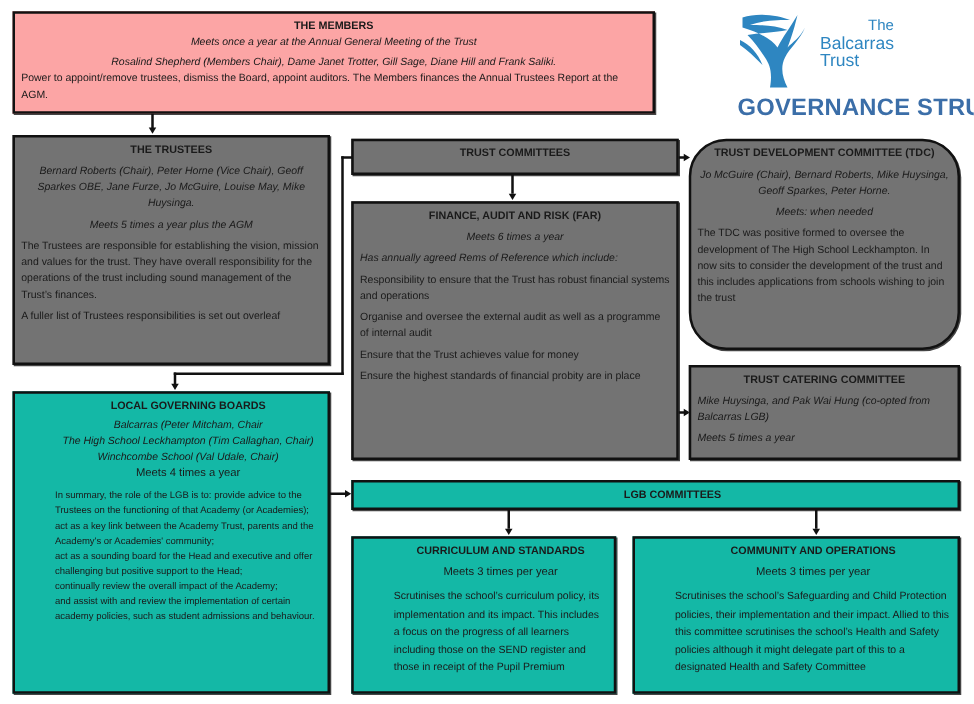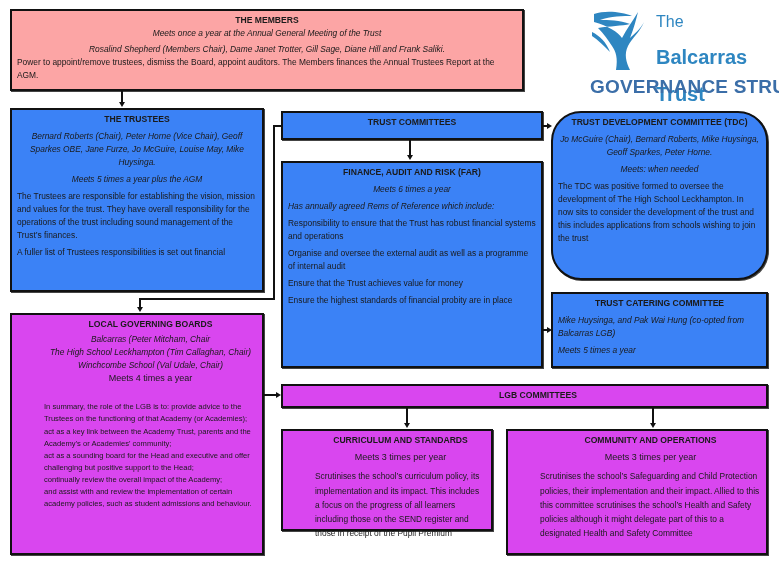--- a/index.html
+++ b/index.html
@@ -9,36 +9,36 @@
     font-family: "Liberation Sans", sans-serif;
     color: #1a1a1a;
   }
   .box {
     position: absolute; box-sizing: border-box;
     border: 2px solid #111; box-shadow: 1px 1px 0 #444;
     font-size: 8.4px; line-height: 1.55;
     padding: 3px 5px;
   }
   .yellow { background: #fca5a5; }
-  .blue { background: #3b82f6; }
-  .green { background: #d946ef; padding-left: 32px; }
+  .blue { background: #737373; }
+  .green { background: #14b8a6; padding-left: 32px; }
   .title { font-weight: bold; text-align: center; font-size: 8.6px; margin-bottom: 4px; }
   .it { font-style: italic; }
   .c { text-align: center; }
   p { margin: 0 0 4px 0; }
   .tight p { margin: 0; }
   .line { position: absolute; background: #111; }
   .arrow-down { position: absolute; width: 0; height: 0;
     border-left: 3px solid transparent; border-right: 3px solid transparent; border-top: 5px solid #111; }
   .arrow-right { position: absolute; width: 0; height: 0;
     border-top: 3px solid transparent; border-bottom: 3px solid transparent; border-left: 5px solid #111; }
   .logo { position: absolute; left: 586px; top: 8px; width: 185px; height: 90px; }
   .logo-text { position: absolute; left: 70px; top: 6px; color: #2e86c1; line-height: 1.05; }
-  .logo-the { font-size: 16px; }
-  .logo-name { font-size: 20px; font-weight: bold; margin-top: 16px; }
+  .logo-the { font-size: 12px; text-align: right; }
+  .logo-name { font-size: 14px; font-weight: normal; }
   .logo-sub { position: absolute; left: 4px; top: 68px; font-size: 19px; font-weight: bold; color: #3b6ea8; letter-spacing: 0.2px; white-space: nowrap; }
 </style>
 </head>
 <body>
 
 <div class="logo">
   <svg width="66" height="66" viewBox="0 0 66 66" style="position:absolute;left:0;top:0;">
     <path d="M8 6 C20 2, 36 4, 46 8 C38 8, 24 8, 14 12 C22 12, 34 12, 44 16 C36 18, 24 18, 12 20 C18 26, 22 32, 26 38 C30 44, 32 50, 30 62 L44 62 C40 54, 38 46, 42 38 C46 30, 54 24, 58 14 C54 22, 48 26, 44 30 C48 20, 50 12, 52 4 C46 14, 40 22, 36 30 C32 24, 22 18, 8 14 Z" fill="#2e86c1"></path>
     <path d="M6 24 C14 28, 20 34, 24 44 C18 38, 12 32, 6 28 Z" fill="#2e86c1"></path>
   </svg>
@@ -58,21 +58,21 @@
 </div>
 
 <div class="line" style="left:121px;top:91px;width:2px;height:12px;"></div>
 <div class="arrow-down" style="left:119px;top:102px;"></div>
 
 <div class="box blue" style="left:10px;top:108px;width:254px;height:184px;">
   <div class="title">THE TRUSTEES</div>
   <p class="it c">Bernard Roberts (Chair), Peter Horne (Vice Chair), Geoff Sparkes OBE,  Jane Furze, Jo McGuire, Louise May, Mike Huysinga.</p>
   <p class="it c">Meets 5 times a year plus the AGM</p>
   <p>The Trustees are responsible for establishing the vision, mission and values for the trust. They have overall responsibility for the operations of the trust including sound management of the Trust’s finances.</p>
-  <p>A fuller list of Trustees responsibilities is set out financial</p>
+  <p>A fuller list of Trustees responsibilities is set out overleaf</p>
 </div>
 
 <div class="box blue" style="left:281px;top:111px;width:262px;height:29px;">
   <div class="title">TRUST COMMITTEES</div>
 </div>
 
 <div class="line" style="left:273px;top:125px;width:9px;height:2px;"></div>
 <div class="line" style="left:273px;top:125px;width:2px;height:175px;"></div>
 <div class="line" style="left:139px;top:298px;width:136px;height:2px;"></div>
 <div class="line" style="left:139px;top:298px;width:2px;height:10px;"></div>
@@ -108,21 +108,21 @@
   <div class="title">TRUST CATERING COMMITTEE</div>
   <p class="it">Mike Huysinga, and Pak Wai Hung (co-opted from Balcarras LGB)</p>
   <p class="it">Meets 5 times a year</p>
 </div>
 
 <div class="box green" style="left:10px;top:313px;width:254px;height:242px;">
   <div class="title" style="margin-bottom:2px">LOCAL GOVERNING BOARDS</div>
   <div class="it c">Balcarras (Peter Mitcham, Chair</div>
   <div class="it c">The High School Leckhampton (Tim Callaghan, Chair)</div>
   <div class="it c">Winchcombe School (Val Udale, Chair)</div>
-  <div class="c" style="font-size:9px;margin-bottom:15px">Meets 4 times a year</div>
+  <div class="c" style="font-size:9px;margin-bottom:4px">Meets 4 times a year</div>
   <div class="tight" style="font-size:7.6px;line-height:1.6;">
     <p>In summary, the role of the LGB is to: provide advice to the Trustees on the functioning of that Academy (or Academies);</p>
     <p>act as a key link between the Academy Trust, parents and the Academy's or Academies' community;</p>
     <p>act as a sounding board for the Head and executive and offer challenging but positive support to the Head;</p>
     <p>continually review the overall impact of the Academy;</p>
     <p>and assist with and review the implementation of certain academy policies, such as student admissions and behaviour.</p>
   </div>
 </div>
 
 <div class="line" style="left:264px;top:394px;width:14px;height:2px;"></div>
@@ -130,21 +130,21 @@
 
 <div class="box green" style="left:281px;top:384px;width:487px;height:24px;">
   <div class="title">LGB COMMITTEES</div>
 </div>
 
 <div class="line" style="left:406px;top:408px;width:2px;height:15px;"></div>
 <div class="arrow-down" style="left:404px;top:423px;"></div>
 <div class="line" style="left:652px;top:408px;width:2px;height:15px;"></div>
 <div class="arrow-down" style="left:650px;top:423px;"></div>
 
-<div class="box green" style="left:281px;top:429px;width:212px;height:102px;">
+<div class="box green" style="left:281px;top:429px;width:212px;height:126px;">
   <div class="title">CURRICULUM AND STANDARDS</div>
   <p class="c" style="font-size:9px">Meets 3 times per year</p>
   <p style="line-height:1.7">Scrutinises the school’s curriculum policy, its implementation and its impact. This includes a focus on the progress of all learners including those on the SEND register and those in receipt of the Pupil Premium</p>
 </div>
 
 <div class="box green" style="left:506px;top:429px;width:262px;height:126px;">
   <div class="title">COMMUNITY AND OPERATIONS</div>
   <p class="c" style="font-size:9px">Meets 3 times per year</p>
   <p style="line-height:1.7">Scrutinises the school’s Safeguarding and Child Protection policies, their implementation and their impact. Allied to this this committee scrutinises the school’s Health and Safety policies although it might delegate part of this to a designated Health and Safety Committee</p>
 </div>

